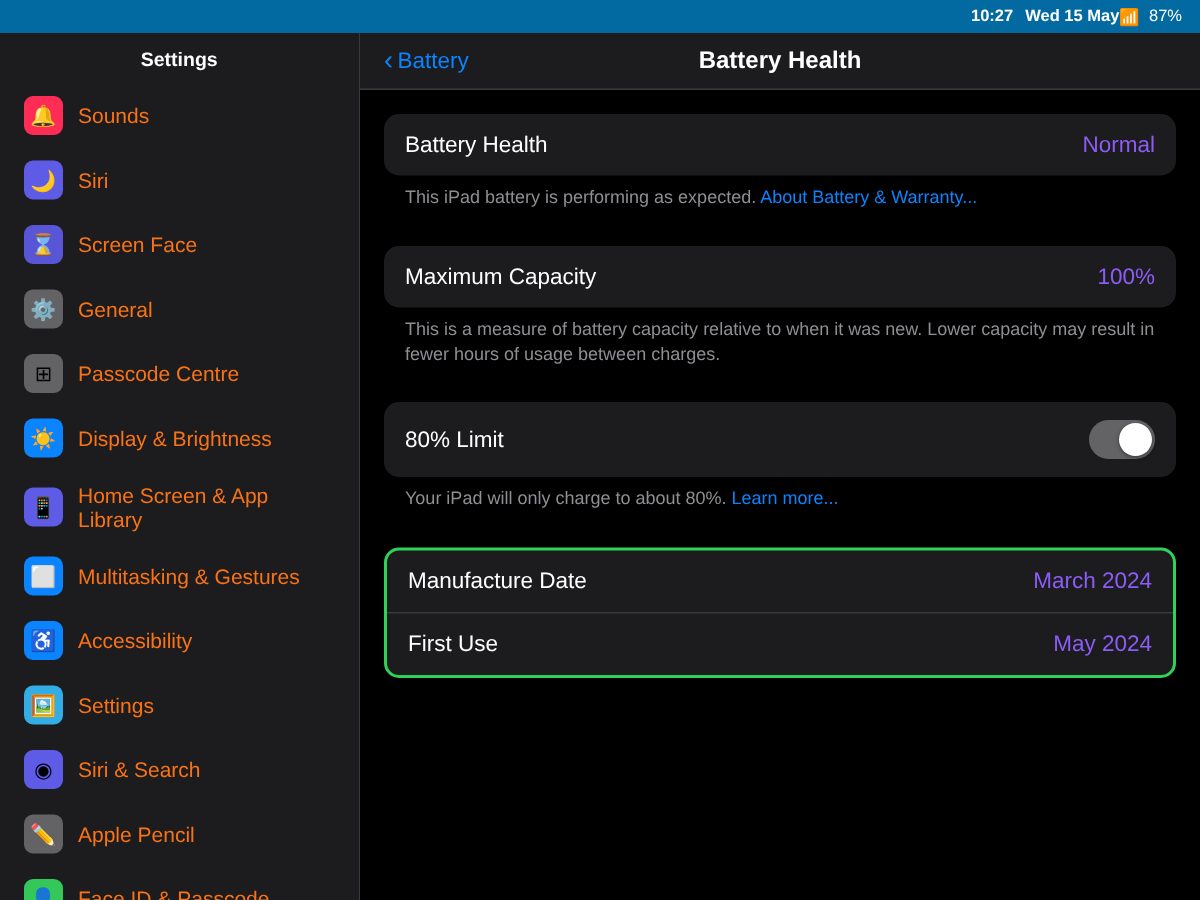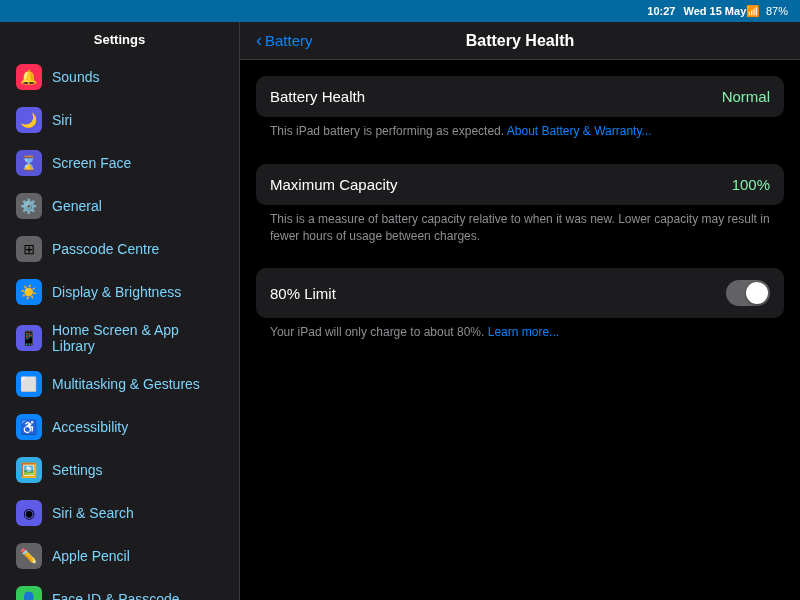--- a/index.html
+++ b/index.html
@@ -75,21 +75,21 @@
       border-radius: 6px;
       display: flex;
       align-items: center;
       justify-content: center;
       margin-right: 10px;
       flex-shrink: 0;
       font-size: 14px;
     }
     .sidebar-item-label {
       font-size: 14px;
-      color: #7dd3fc;
+      color: #f97316;
     }
 
     
     .icon-pink { background: #ff2d55; }
     .icon-purple { background: #5856d6; }
     .icon-gray { background: #636366; }
     .icon-blue { background: #0a84ff; }
     .icon-green { background: #34c759; }
     .icon-indigo { background: #5e5ce6; }
     .icon-cyan { background: #32ade6; }
@@ -153,21 +153,21 @@
     }
     .card-row:last-child {
       border-bottom: none;
     }
     .card-row-label {
       font-size: 15px;
       color: #fff;
     }
     .card-row-value {
       font-size: 15px;
-      color: #86efac;
+      color: #8b5cf6;
     }
     .card-description {
       padding: 6px 14px 12px;
       font-size: 12px;
       color: #8e8e93;
       line-height: 1.4;
     }
     .card-description a {
       color: #0a84ff;
       text-decoration: none;
@@ -319,16 +319,28 @@
           <div class="card">
             <div class="card-row">
               <span class="card-row-label">80% Limit</span>
               <div class="toggle">
                 <div class="toggle-knob"></div>
               </div>
             </div>
           </div>
           <div class="card-description">Your iPad will only charge to about 80%. <a href="#">Learn more...</a></div>
         </div>
+        <div>
+          <div class="highlighted-card">
+            <div class="card-row">
+              <span class="card-row-label">Manufacture Date</span>
+              <span class="card-row-value">March 2024</span>
+            </div>
+            <div class="card-row">
+              <span class="card-row-label">First Use</span>
+              <span class="card-row-value">May 2024</span>
+            </div>
+          </div>
+        </div>
       </div>
   </div>
 
 </div>
 
 </body></html>

